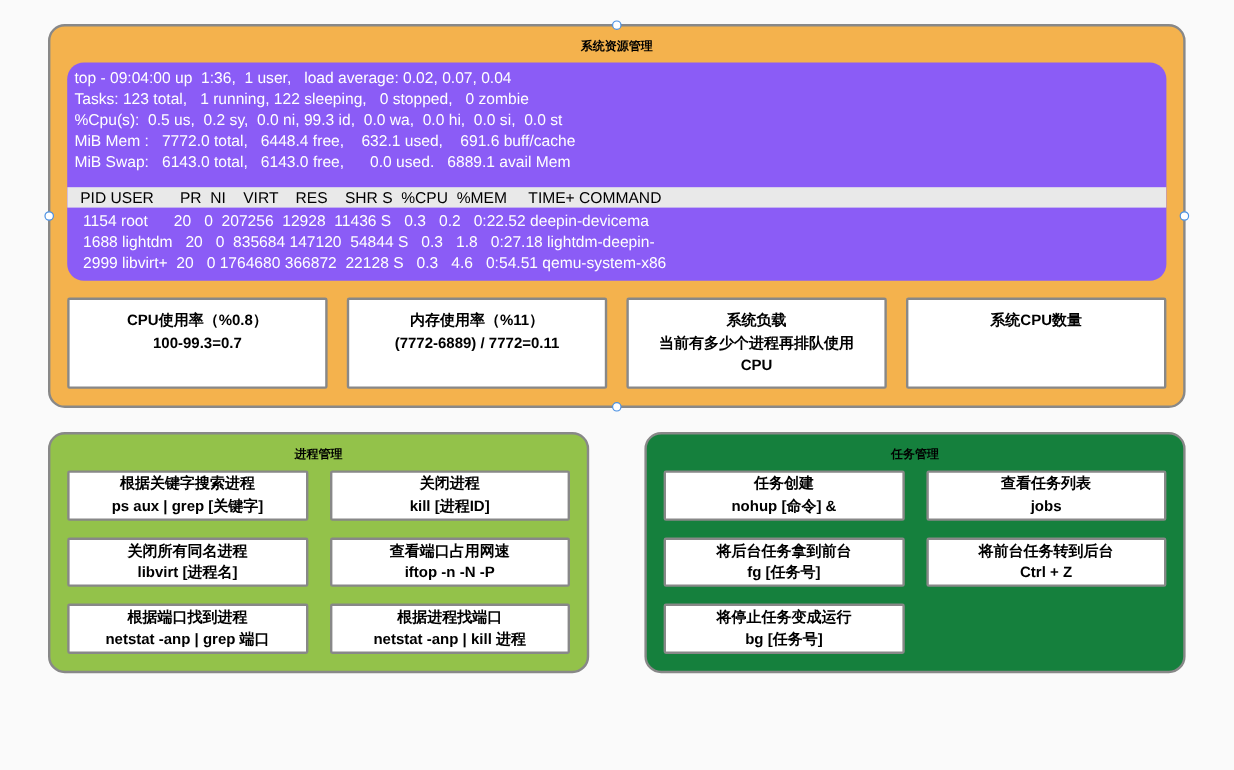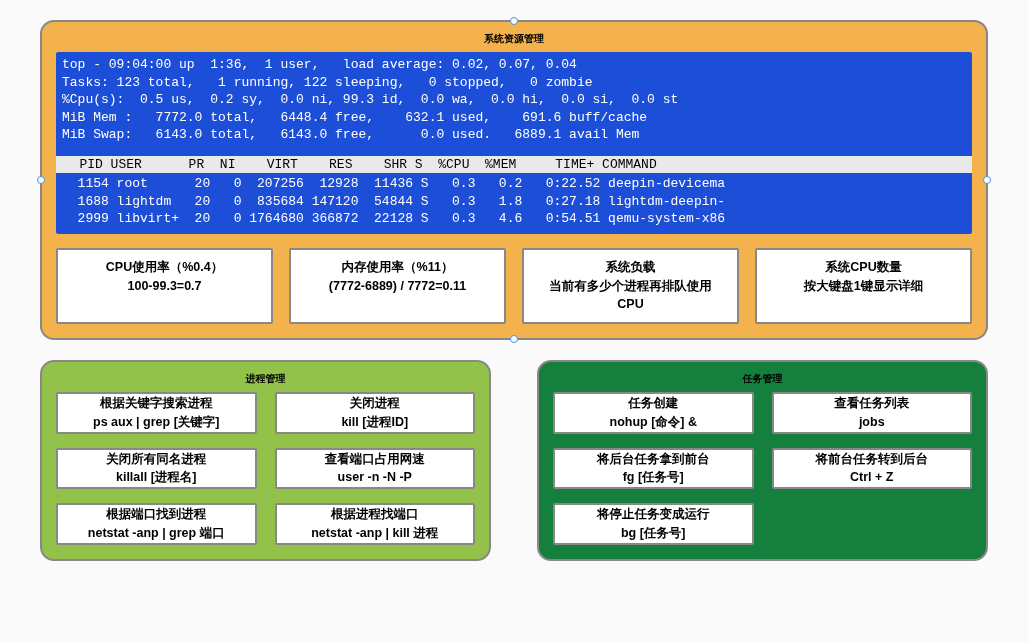--- a/index.html
+++ b/index.html
@@ -25,27 +25,27 @@
   }
   .panel.orange { background: #f4b24d; }
   .panel.green  { background: #93c24a; }
   .panel.cyan   { background: #15803d; }
 
   .top-panel {
     margin: 0 10px 20px 10px;
   }
 
   .terminal {
-    background: #1d4ed8;
+    background: #8b5cf6;
     color: #fff;
-    font-family: Liberation Mono, monospace;
+    font-family: Liberation Sans, sans-serif;
     font-size: 13px;
     line-height: 1.35;
     padding: 4px 6px 6px 6px;
-    border-radius: 2px;
+    border-radius: 14px;
     white-space: pre;
     overflow: hidden;
   }
   .term-header-row {
     background: #e9e9e9;
     color: #000;
     padding: 0 0;
     margin: 12px -6px 2px -6px;
     display: block;
   }
@@ -117,59 +117,58 @@
 <span>Tasks: 123 total,   1 running, 122 sleeping,   0 stopped,   0 zombie</span>
 <span>%Cpu(s):  0.5 us,  0.2 sy,  0.0 ni, 99.3 id,  0.0 wa,  0.0 hi,  0.0 si,  0.0 st</span>
 <span>MiB Mem :   7772.0 total,   6448.4 free,    632.1 used,    691.6 buff/cache</span>
 <span>MiB Swap:   6143.0 total,   6143.0 free,      0.0 used.   6889.1 avail Mem</span>
 <span class="term-header-row">   PID USER      PR  NI    VIRT    RES    SHR S  %CPU  %MEM     TIME+ COMMAND</span><span>  1154 root      20   0  207256  12928  11436 S   0.3   0.2   0:22.52 deepin-devicema</span>
 <span>  1688 lightdm   20   0  835684 147120  54844 S   0.3   1.8   0:27.18 lightdm-deepin-</span>
 <span>  2999 libvirt+  20   0 1764680 366872  22128 S   0.3   4.6   0:54.51 qemu-system-x86</span></div>
 
   <div class="card-row">
     <div class="card">
-      <span class="t1">CPU使用率（%0.4）</span>
+      <span class="t1">CPU使用率（%0.8）</span>
       <span class="t2">100-99.3=0.7</span>
     </div>
     <div class="card">
       <span class="t1">内存使用率（%11）</span>
       <span class="t2">(7772-6889) / 7772=0.11</span>
     </div>
     <div class="card">
       <span class="t1">系统负载</span>
       <span class="t2">当前有多少个进程再排队使用</span>
       <span class="t3">CPU</span>
     </div>
     <div class="card">
       <span class="t1">系统CPU数量</span>
-      <span class="t2">按大键盘1键显示详细</span>
     </div>
   </div>
 </div>
 
 <div class="bottom-row">
 
   <div class="panel green">
     <div class="panel-title">进程管理</div>
     <div class="cmd-grid">
       <div class="cmd-card">
         <span class="label">根据关键字搜索进程</span>
         <span class="cmd">ps aux | grep [关键字]</span>
       </div>
       <div class="cmd-card">
         <span class="label">关闭进程</span>
         <span class="cmd">kill [进程ID]</span>
       </div>
       <div class="cmd-card">
         <span class="label">关闭所有同名进程</span>
-        <span class="cmd">killall [进程名]</span>
+        <span class="cmd">libvirt [进程名]</span>
       </div>
       <div class="cmd-card">
         <span class="label">查看端口占用网速</span>
-        <span class="cmd">user -n -N -P</span>
+        <span class="cmd">iftop -n -N -P</span>
       </div>
       <div class="cmd-card">
         <span class="label">根据端口找到进程</span>
         <span class="cmd">netstat -anp | grep 端口</span>
       </div>
       <div class="cmd-card">
         <span class="label">根据进程找端口</span>
         <span class="cmd">netstat -anp | kill 进程</span>
       </div>
     </div>

